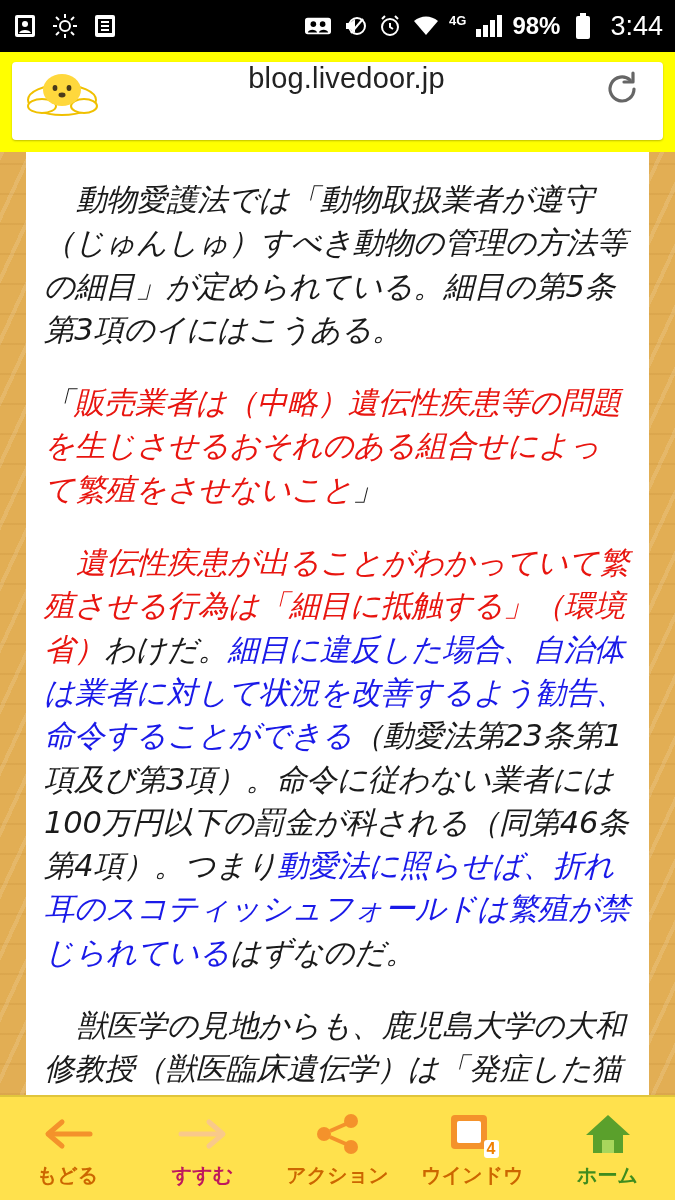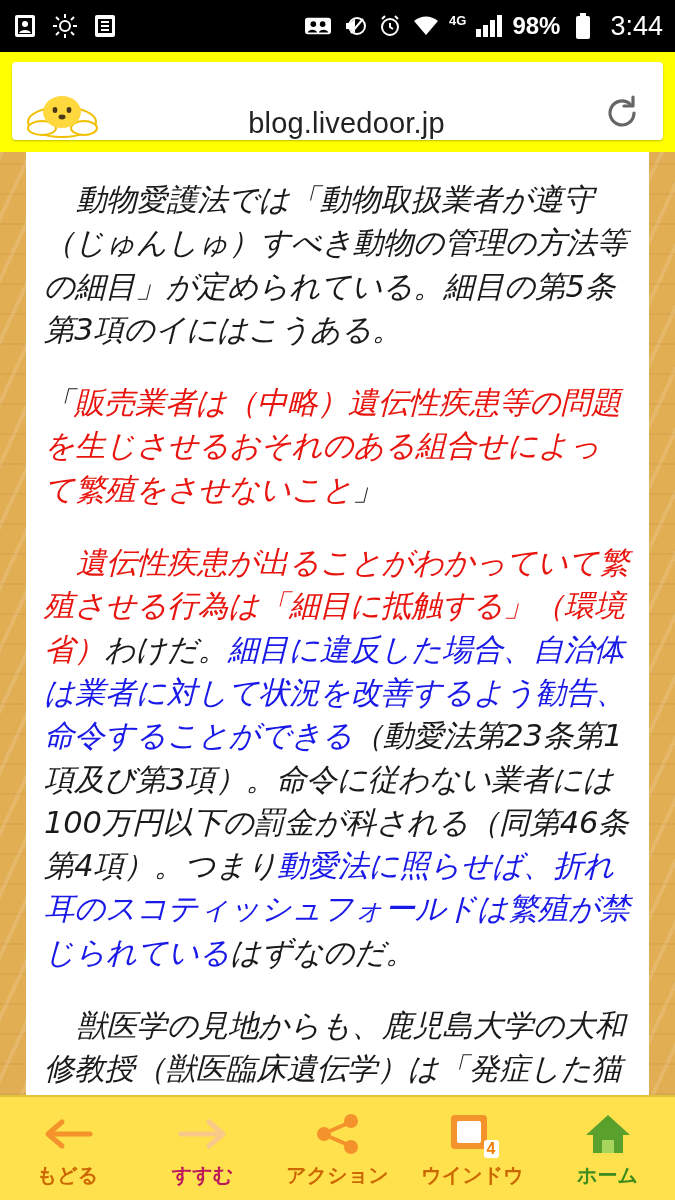--- a/index.html
+++ b/index.html
@@ -40,21 +40,21 @@
     background: #ffff00;
     flex: 0 0 auto;
     padding: 10px 12px 12px 12px;
     position: relative;
   }
   .urlrow {
     background: #fff;
     border-radius: 4px;
     height: 78px;
     display: flex;
-    align-items: flex-end;
+    align-items: flex-start;
     padding: 0 14px;
     box-shadow: 0 1px 2px rgba(0,0,0,.25);
   }
   .egg { width: 72px; height: 56px; flex: 0 0 auto; }
   .url {
     flex: 1 1 auto;
     text-align: center;
     font-size: 29px;
     color: #222;
     letter-spacing: .2px;

